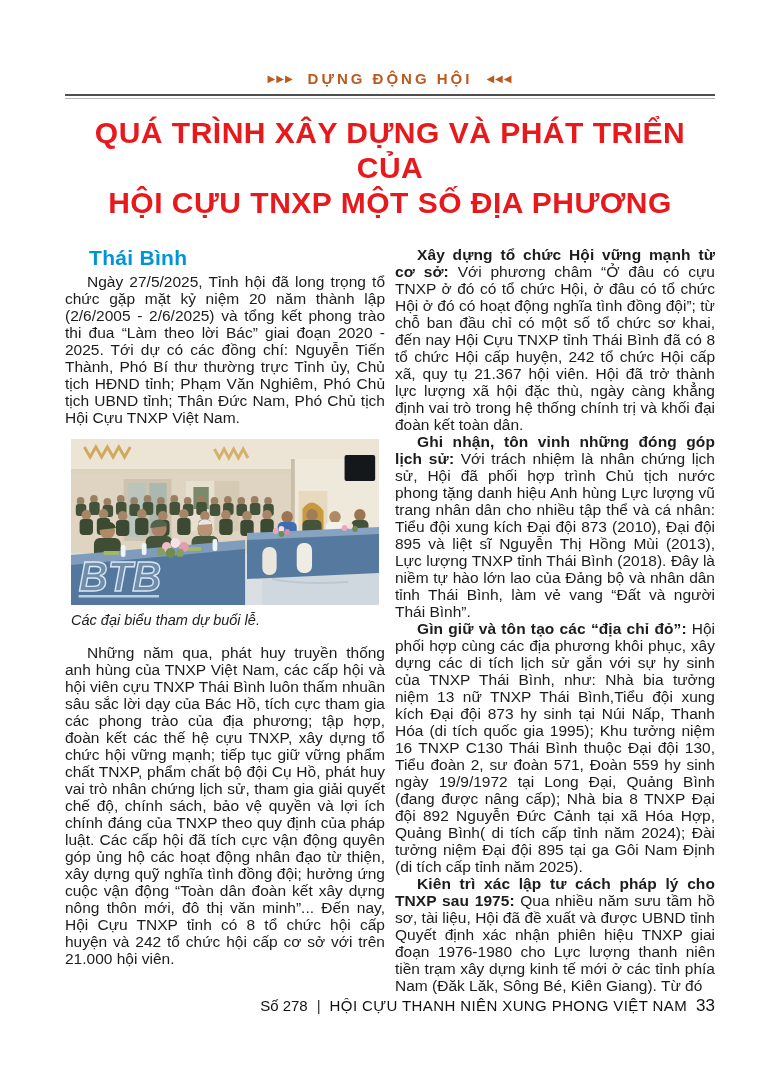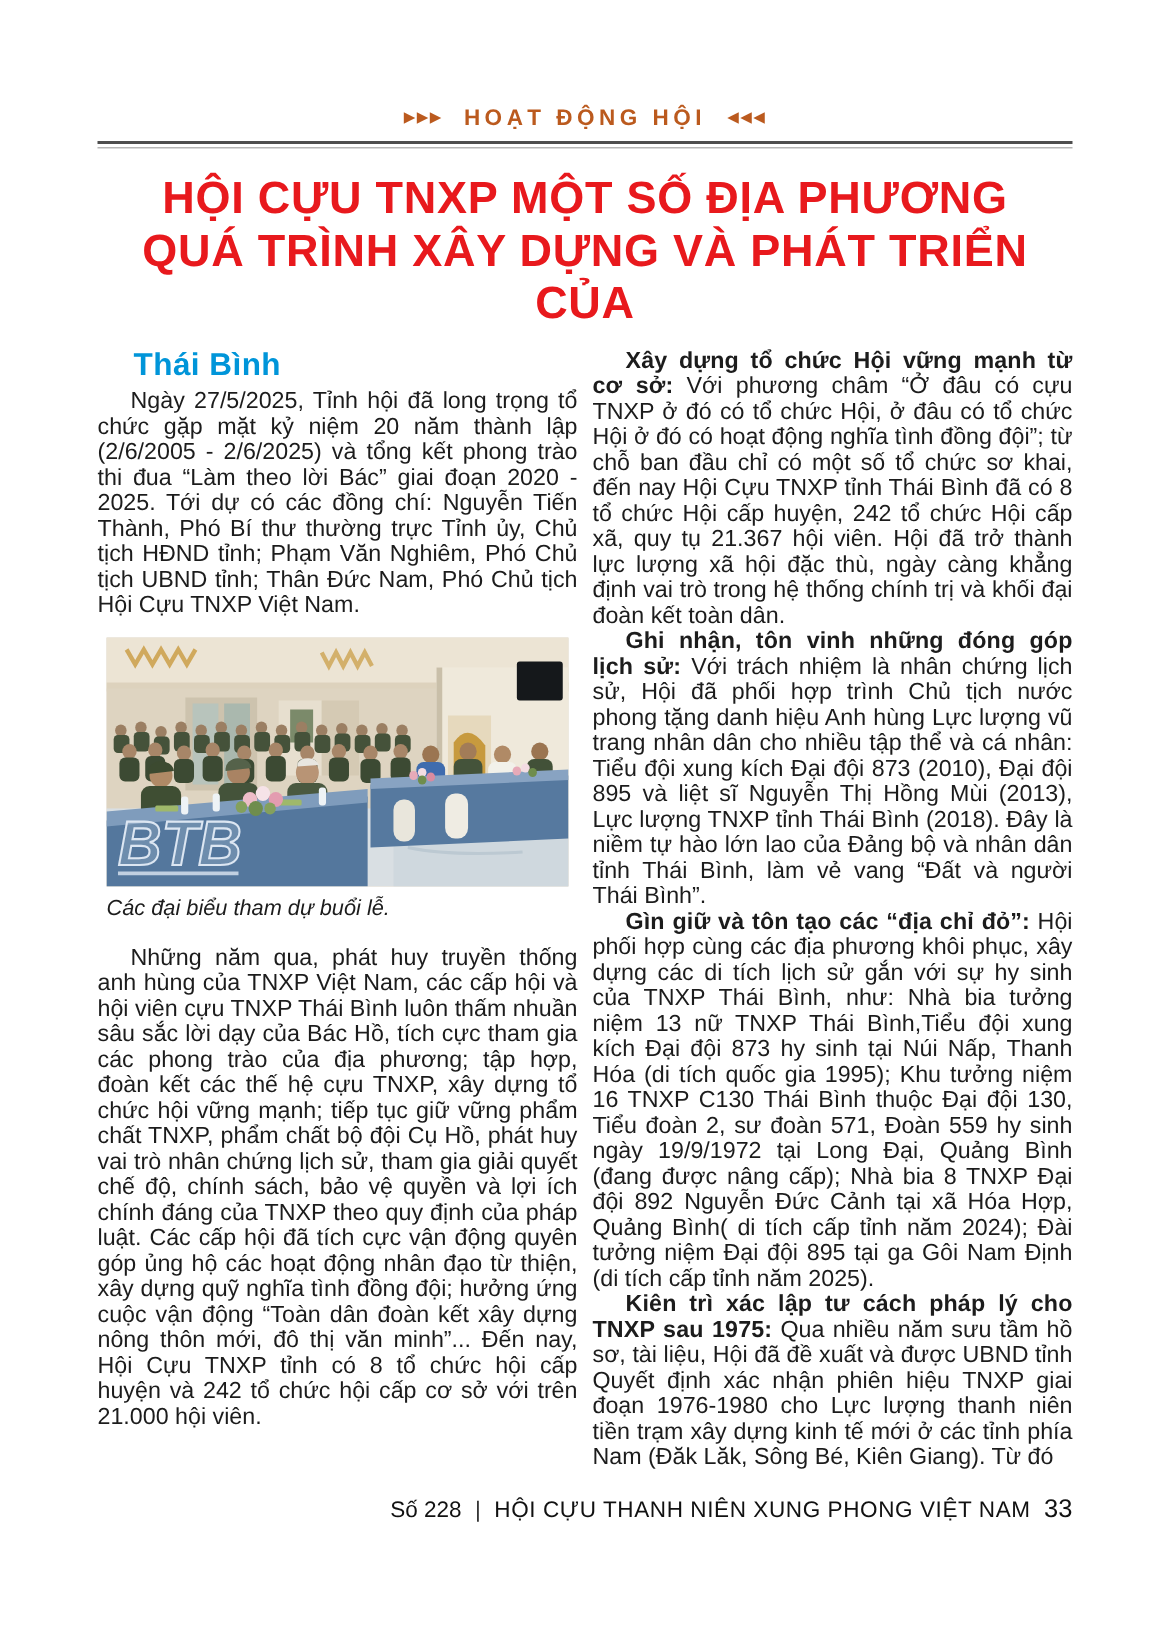--- a/index.html
+++ b/index.html
@@ -41,21 +41,21 @@
     color:#e8191d;
     font-weight:bold;
     font-size:30px;
     line-height:1.17;
     letter-spacing:0.5px;
   }
   
   .columns{
     display:flex;
     gap:10px;
-    margin-top:12px;
+    margin-top:26px;
   }
   .col{
     flex:1 1 0;
     min-width:0;
     text-align:justify;
     font-size:15.5px;
     line-height:17px;
   }
   .col p{margin:0;text-indent:22px;}
   .col p.noindent{text-indent:0;}
@@ -90,27 +90,27 @@
   .footer .sep{margin:0 9px;color:#333;font-weight:300;}
   .footer .journal{letter-spacing:0.4px;}
   .footer .pagenum{font-weight:normal;font-size:17px;margin-left:9px;}
 </style>
 </head>
 <body>
 
 <div class="page">
 
   <div class="runhead">
-    <span class="arrows">▶▶▶</span><span>HOẠT ĐỘNG HỘI</span><span class="arrows">◀◀◀</span>
+    <span class="arrows">▶▶▶</span><span>DỰNG ĐỘNG HỘI</span><span class="arrows">◀◀◀</span>
   </div>
   <div class="rule"></div>
 
   <div class="title">
+    <div>QUÁ TRÌNH XÂY DỰNG VÀ PHÁT TRIỂN CỦA</div>
     <div>HỘI CỰU TNXP MỘT SỐ ĐỊA PHƯƠNG</div>
-    <div>QUÁ TRÌNH XÂY DỰNG VÀ PHÁT TRIỂN CỦA</div>
   </div>
 
   <div class="columns">
 
     <div class="col">
       <h2 class="section-head">Thái Bình</h2>
 
       <p>Ngày 27/5/2025, Tỉnh hội đã long trọng tổ chức gặp mặt kỷ niệm 20 năm thành lập (2/6/2005 - 2/6/2025) và tổng kết phong trào thi đua “Làm theo lời Bác” giai đoạn 2020 - 2025. Tới dự có các đồng chí: Nguyễn Tiến Thành, Phó Bí thư thường trực Tỉnh ủy, Chủ tịch HĐND tỉnh; Phạm Văn Nghiêm, Phó Chủ tịch UBND tỉnh; Thân Đức Nam, Phó Chủ tịch Hội Cựu TNXP Việt Nam.</p>
 
       <figure>
@@ -282,16 +282,16 @@
 
       <p><b>Ghi nhận, tôn vinh những đóng góp lịch sử:</b><span> Với trách nhiệm là nhân chứng lịch sử, Hội đã phối hợp trình Chủ tịch nước phong tặng danh hiệu Anh hùng Lực lượng vũ trang nhân dân cho nhiều tập thể và cá nhân: Tiểu đội xung kích Đại đội 873 (2010), Đại đội 895 và liệt sĩ Nguyễn Thị Hồng Mùi (2013), Lực lượng TNXP tỉnh Thái Bình (2018). Đây là niềm tự hào lớn lao của Đảng bộ và nhân dân tỉnh Thái Bình, làm vẻ vang “Đất và người Thái Bình”.</span></p>
 
       <p><b>Gìn giữ và tôn tạo các “địa chỉ đỏ”:</b><span> Hội phối hợp cùng các địa phương khôi phục, xây dựng các di tích lịch sử gắn với sự hy sinh của TNXP Thái Bình, như: Nhà bia tưởng niệm 13 nữ TNXP Thái Bình,Tiểu đội xung kích Đại đội 873 hy sinh tại Núi Nấp, Thanh Hóa (di tích quốc gia 1995); Khu tưởng niệm 16 TNXP C130 Thái Bình thuộc Đại đội 130, Tiểu đoàn 2, sư đoàn 571, Đoàn 559 hy sinh ngày 19/9/1972 tại Long Đại, Quảng Bình (đang được nâng cấp); Nhà bia 8 TNXP Đại đội 892 Nguyễn Đức Cảnh tại xã Hóa Hợp, Quảng Bình( di tích cấp tỉnh năm 2024); Đài tưởng niệm Đại đội 895 tại ga Gôi Nam Định (di tích cấp tỉnh năm 2025).</span></p>
 
       <p><b>Kiên trì xác lập tư cách pháp lý cho TNXP sau 1975:</b><span> Qua nhiều năm sưu tầm hồ sơ, tài liệu, Hội đã đề xuất và được UBND tỉnh Quyết định xác nhận phiên hiệu TNXP giai đoạn 1976-1980 cho Lực lượng thanh niên tiền trạm xây dựng kinh tế mới ở các tỉnh phía Nam (Đăk Lăk, Sông Bé, Kiên Giang). Từ đó</span></p>
     </div>
   </div>
 
   <div class="footer">
-    <span>Số 228</span><span class="sep">|</span><span class="journal">HỘI CỰU THANH NIÊN XUNG PHONG VIỆT NAM</span><span class="pagenum">33</span>
+    <span>Số 278</span><span class="sep">|</span><span class="journal">HỘI CỰU THANH NIÊN XUNG PHONG VIỆT NAM</span><span class="pagenum">33</span>
   </div>
 
 </div>
 
 </body></html>

